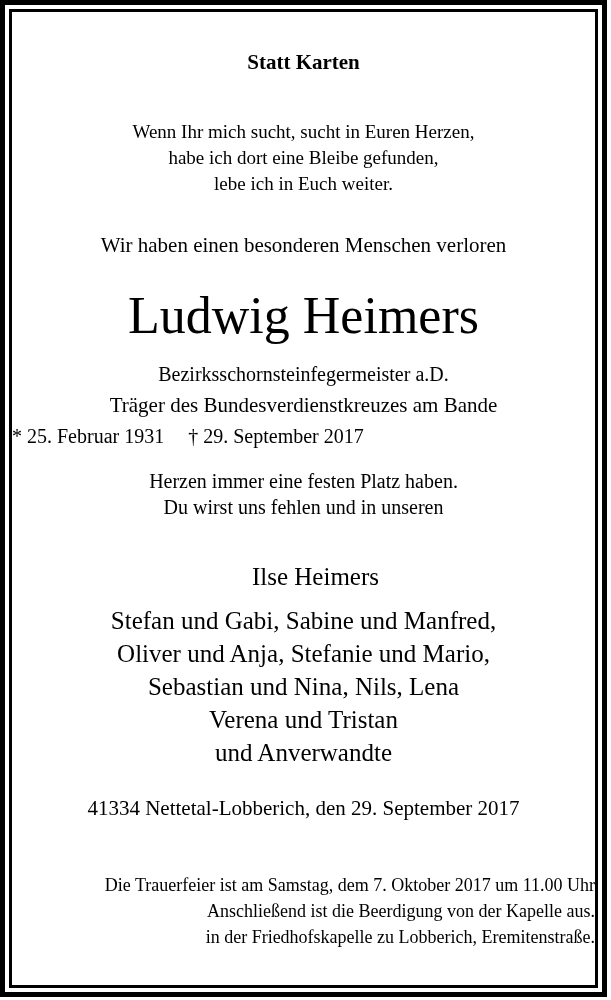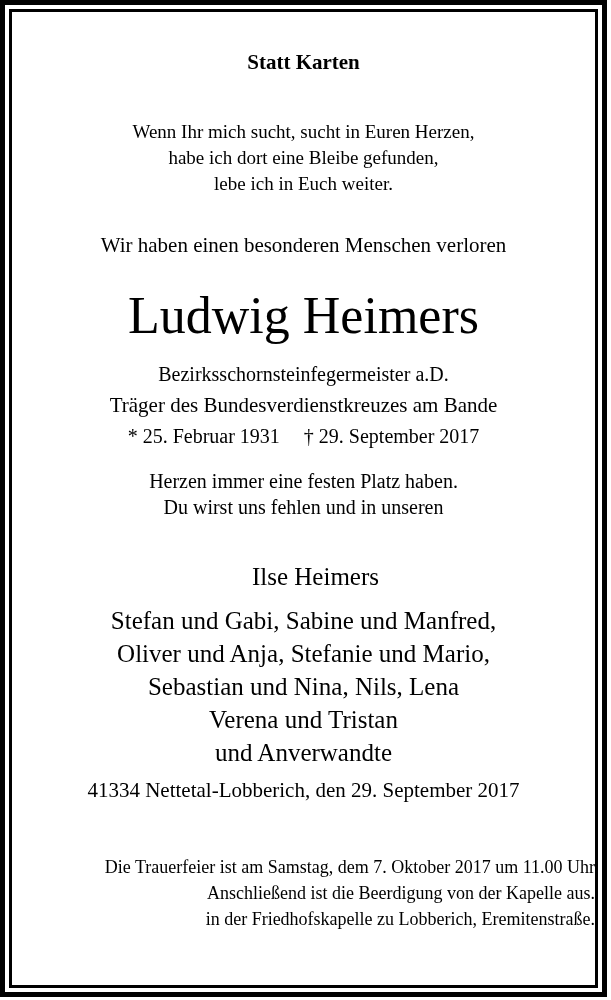--- a/index.html
+++ b/index.html
@@ -59,41 +59,41 @@
     line-height: 31px;
   }
   .honor {
     font-size: 21px;
     line-height: 31px;
   }
   .dates {
     font-size: 20px;
     line-height: 31px;
     display: flex;
-    justify-content: center;
+    justify-content: flex-start;
     gap: 24px;
   }
   .tribute {
     margin-top: 16px;
     font-size: 20px;
     line-height: 26px;
   }
   .chief-mourner {
     margin-top: 41px;
     font-size: 25px;
     line-height: 31px;
     padding-left: 24px;
   }
   .mourners {
     margin-top: 12px;
     font-size: 25px;
     line-height: 33px;
   }
   .place-date {
-    margin-top: 8px;
+    margin-top: 26px;
     font-size: 21px;
     line-height: 27px;
   }
   .funeral {
     margin-top: 50px;
     font-size: 18px;
     line-height: 26px;
     text-align: right;
   }
 </style>

